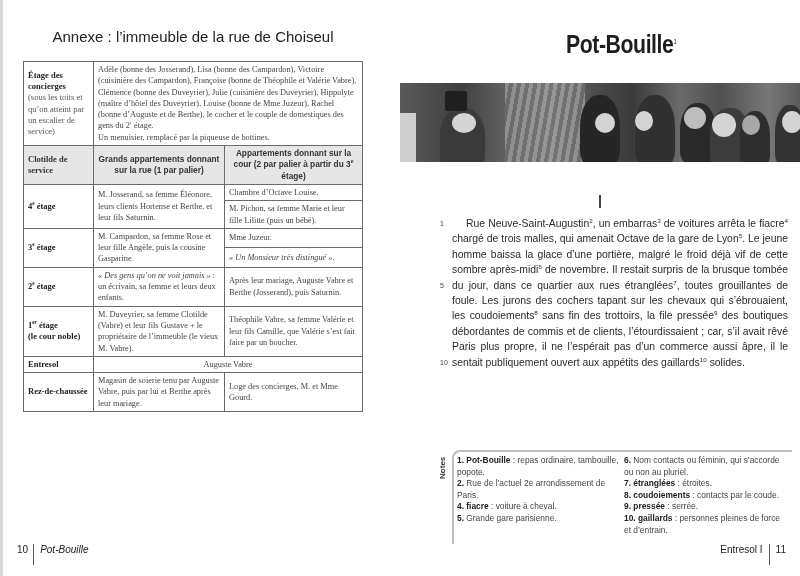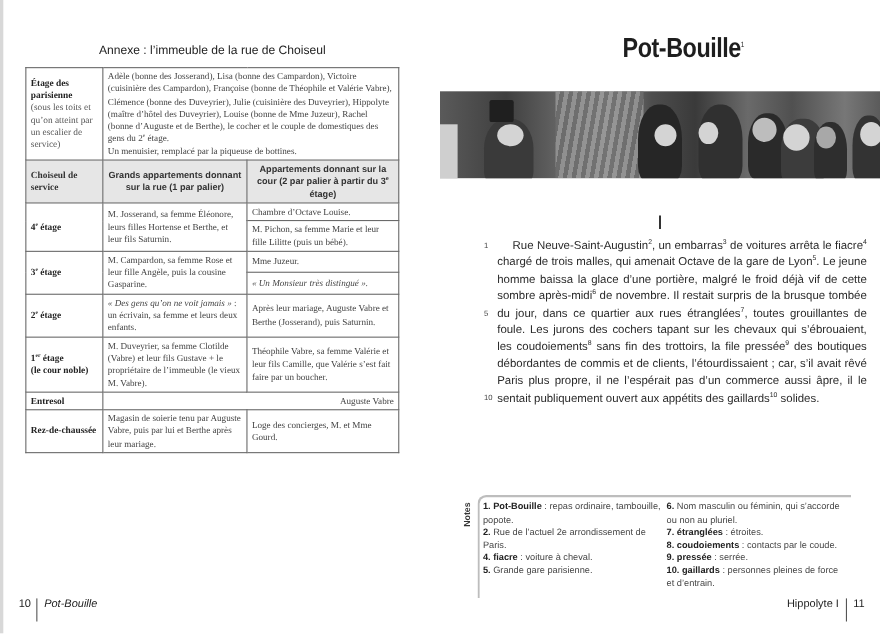--- a/index.html
+++ b/index.html
@@ -6,34 +6,34 @@
   html, body { width: 800px; height: 576px; overflow: hidden; background: #ffffff; }
   body { position: relative; font-family: "DejaVu Serif", serif; color: #2a2a2a; }
 
   .page { position: absolute; top: 0; height: 576px; background: #fff; }
   .page-left { left: 0; width: 400px; border-left: 3px solid #d8d8d8; }
   .page-right { left: 400px; width: 400px; }
 
   
   .annex-title {
     position: absolute; left: 0; width: 380px; top: 28px; text-align: center;
-    font-family: "Liberation Sans", sans-serif; font-size: 11px; color: #222; margin-top: 12px;
+    font-family: "Liberation Sans", sans-serif; font-size: 15px; color: #222;
   }
   table.building {
     position: absolute; left: 20px; top: 61px; width: 340px;
     border-collapse: collapse; font-size: 8.3px; line-height: 11.3px;
     font-family: "Liberation Serif", serif; color: #444;
   }
   table.building td, table.building th {
     border: 1px solid #6a6a6a; vertical-align: middle; padding: 2px 4px;
   }
   table.building .floor { width: 70px; font-weight: bold; color: #222; font-size: 8.5px; }
   table.building .floor .sub { font-weight: normal; color: #555; }
   table.building .c2 { width: 131px; }
-  table.building .center { text-align: right; }
+  table.building .center { text-align: center; }
   table.building i { font-style: italic; margin-top: 20px; }
   sup { font-size: 60%; line-height: 0; vertical-align: super; }
 
   .folio { position: absolute; top: 544px; font-family: "Liberation Sans", sans-serif; font-size: 10px; color: #222; }
   .folio-left { left: 14px; display: flex; align-items: stretch; }
   .folio-left .num { padding-right: 5px; border-right: 1px solid #555; padding-bottom: 10px; }
   .folio-left .title { padding-left: 6px; font-style: italic; }
   .folio-right { right: 14px; display: flex; align-items: stretch; }
   .folio-right .title { padding-right: 6px; border-right: 1px solid #555; padding-bottom: 10px; }
   .folio-right .num { padding-left: 6px; }
@@ -63,63 +63,63 @@
     position: absolute; left: 52px; top: 216px; width: 336px;
     font-family: "Liberation Sans", sans-serif; font-size: 10.4px; line-height: 15.4px; color: #2a2a2a;
     text-align: justify;
   }
   .text-body p { text-indent: 12px; }
   .text-body p.first { text-indent: 14px; }
   .line-numbers { position: absolute; left: 40px; top: 216px; width: 10px;
     font-family: "Liberation Sans", sans-serif; font-size: 7px; color: #444; }
   .line-numbers span { position: absolute; left: 0; }
 
-  .notes { position: absolute; left: 34px; top: 450px; width: 340px; height: 94px;
+  .notes { position: absolute; left: 52px; top: 450px; width: 340px; height: 94px;
     font-family: "Liberation Sans", sans-serif; font-size: 8.4px; line-height: 11.6px; color: #444; }
   .notes-label { position: absolute; left: -18px; top: 4px; transform: rotate(-90deg); transform-origin: center;
     font-weight: bold; font-size: 8px; color: #333; width: 30px; text-align: center; margin-left: -6px; margin-top: 8px; }
   .notes-frame { position: absolute; left: 0; top: 0; width: 340px; height: 94px;
     border-top: 2px solid #bdbdbd; border-left: 2px solid #bdbdbd; border-top-left-radius: 8px; }
   .notes-col { position: absolute; top: 5px; width: 165px; }
   .notes-col.c1 { left: 5px; }
   .notes-col.c2 { left: 172px; }
   .notes-col b { color: #222; }
 </style>
 </head>
 <body>
 
 <div class="page page-left">
   <div class="annex-title">Annexe : l’immeuble de la rue de Choiseul</div>
 
   <table class="building">
     <tbody>
       <tr>
         <td class="floor">
-          <span>Étage des parisienne</span><br>
+          <span>Étage des concierges</span><br>
           <span class="sub">(sous les toits et qu’on atteint par un escalier de service)</span>
         </td>
         <td colspan="2">
           <span>Adèle (bonne des Josserand), Lisa (bonne des Campardon), Victoire (cuisinière des Campardon), Françoise (bonne de Théophile et Valérie Vabre), Clémence (bonne des Duveyrier), Julie (cuisinière des Duveyrier), Hippolyte (maître d’hôtel des Duveyrier), Louise (bonne de Mme Juzeur), Rachel (bonne d’Auguste et de Berthe), le cocher et le couple de domestiques des gens du 2</span><sup>e</sup><span> étage.</span><br>
           <span>Un menuisier, remplacé par la piqueuse de bottines.</span>
         </td>
       </tr>
     </tbody>
 
     <tbody>
         <tr>
-        <th class="floor" style="background: rgb(230, 230, 230); font-family: &quot;Liberation Serif&quot;, serif; font-weight: bold; text-align: left; color: rgb(51, 51, 51);">Choiseul de service</th>
+        <th class="floor" style="background: rgb(230, 230, 230); font-family: &quot;Liberation Serif&quot;, serif; font-weight: bold; text-align: left; color: rgb(51, 51, 51);">Clotilde de service</th>
         <th class="c2" style="background: rgb(230, 230, 230); font-family: &quot;Liberation Sans&quot;, sans-serif; font-weight: bold; text-align: center; color: rgb(51, 51, 51);">Grands appartements donnant sur la rue (1 par palier)</th>
         <th style="background: rgb(230, 230, 230); font-family: &quot;Liberation Sans&quot;, sans-serif; font-weight: bold; text-align: center; color: rgb(51, 51, 51);"><span>Appartements donnant sur la cour (2 par palier à partir du 3</span><sup>e</sup><span> étage)</span></th>
       </tr>
       </tbody>
       <tbody>
 
       <tr>
         <td class="floor" rowspan="2"><span>4</span><sup>e</sup><span> étage</span></td>
-        <td class="c2" rowspan="2">M. Josserand, sa femme Éléonore, leurs filles Hortense et Berthe, et leur fils Saturnin.</td>
+        <td class="c2" rowspan="2">M. Josserand, sa femme Éléonore, leurs clients Hortense et Berthe, et leur fils Saturnin.</td>
         <td>Chambre d’Octave Louise.</td>
       </tr>
       <tr>
         <td>M. Pichon, sa femme Marie et leur fille Lilitte (puis un bébé).</td>
       </tr>
 
       <tr>
         <td class="floor" rowspan="2"><span>3</span><sup>e</sup><span> étage</span></td>
         <td class="c2" rowspan="2">M. Campardon, sa femme Rose et leur fille Angèle, puis la cousine Gasparine.</td>
         <td>Mme Juzeur.</td>
@@ -199,25 +199,25 @@
   <div class="notes">
     <div class="notes-frame"></div>
     <div class="notes-label">Notes</div>
     <div class="notes-col c1" id="notes-c1">
         <div><b>1. </b><b>Pot-Bouille</b><span> : repas ordinaire, tambouille, popote.</span></div>
         <div><b>2. </b><span>Rue de l’actuel 2e arrondissement de Paris.</span></div>
         <div><b>4. </b><b>fiacre</b><span> : voiture à cheval.</span></div>
         <div><b>5. </b><span>Grande gare parisienne.</span></div>
       </div>
     <div class="notes-col c2" id="notes-c2">
-        <div><b>6. </b><span>Nom masculin ou féminin, qui s’accorde ou non au pluriel.</span></div>
+        <div><b>6. </b><span>Nom contacts ou féminin, qui s’accorde ou non au pluriel.</span></div>
         <div><b>7. </b><b>étranglées</b><span> : étroites.</span></div>
         <div><b>8. </b><b>coudoiements</b><span> : contacts par le coude.</span></div>
         <div><b>9. </b><b>pressée</b><span> : serrée.</span></div>
         <div><b>10. </b><b>gaillards</b><span> : personnes pleines de force et d’entrain.</span></div>
       </div>
   </div>
 
   <div class="folio folio-right">
-    <span class="title">Hippolyte I</span>
+    <span class="title">Entresol I</span>
     <span class="num">11</span>
   </div>
 </div>
 
 </body></html>

